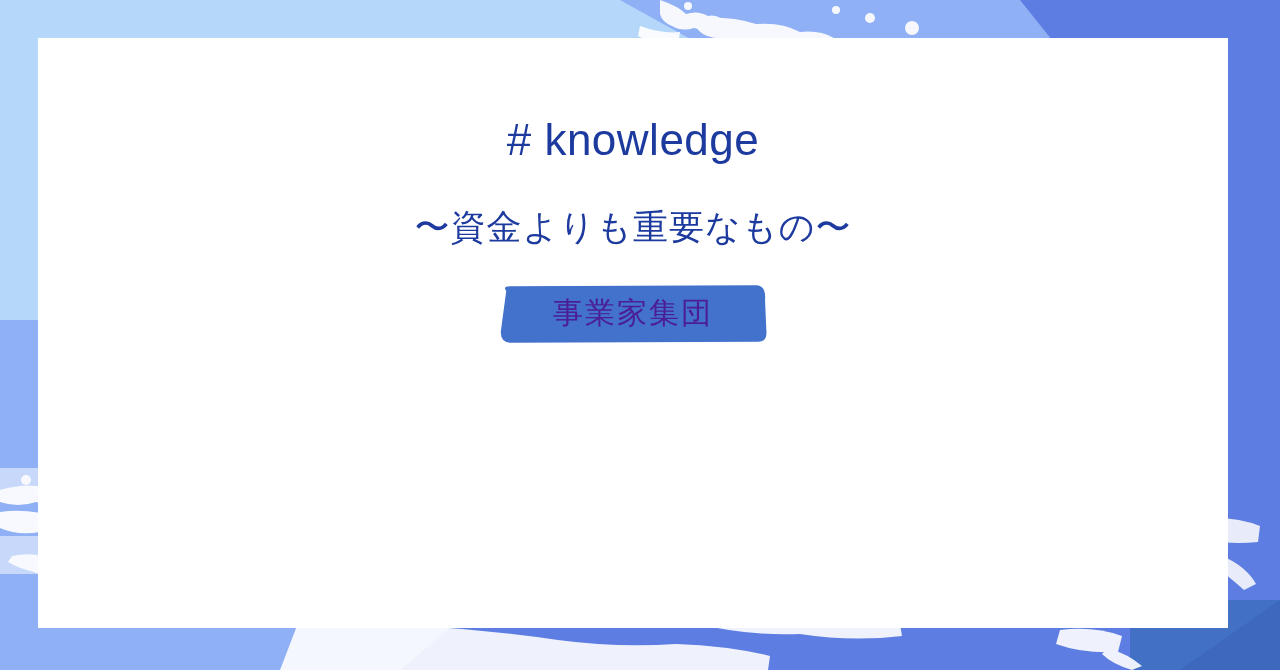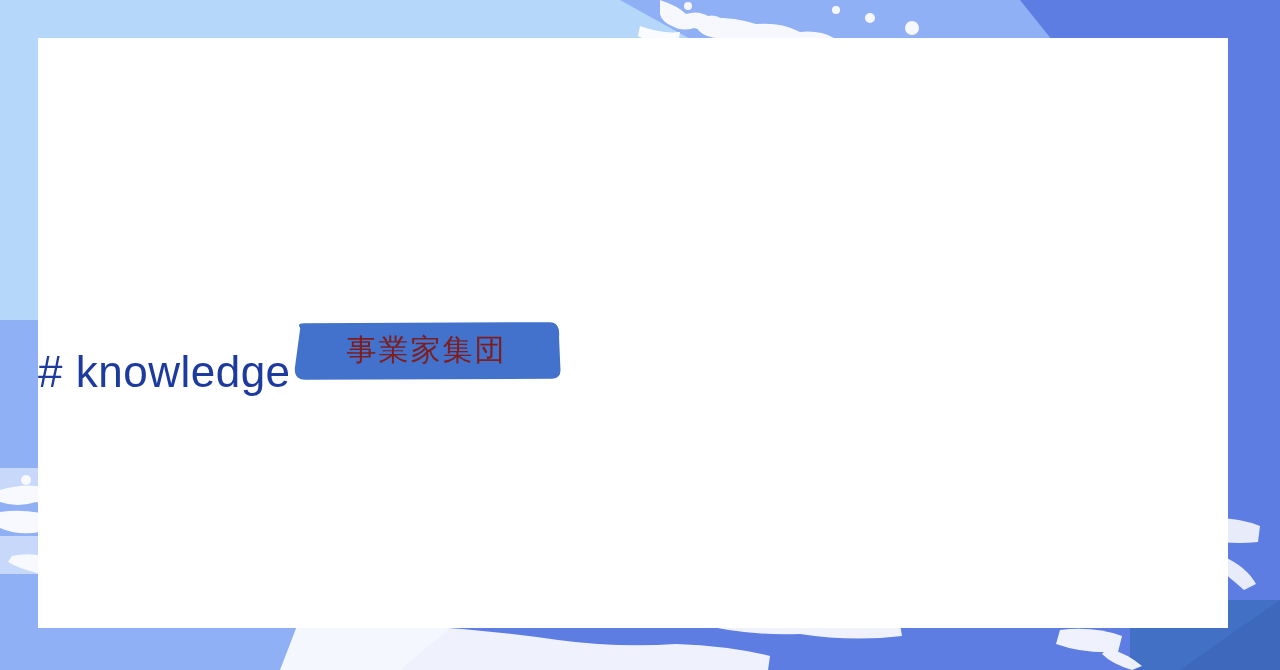--- a/index.html
+++ b/index.html
@@ -31,21 +31,21 @@
 
   
   .card {
     position: absolute;
     left: 38px;
     top: 38px;
     width: 1190px;
     height: 590px;
     background: #ffffff;
     display: flex;
-    flex-direction: row;
+    flex-direction: column;
     align-items: center;
     justify-content: flex-start;
     z-index: 5;
   }
 
   .eyebrow {
     margin-top: 78px;
     font-size: 44px;
     line-height: 1.1;
     font-weight: 400;
@@ -90,21 +90,21 @@
     width: 100%;
     height: 100%;
   }
 
   .badge {
     position: relative;
     display: block;
     padding: 11px 56px 13px 56px;
     font-size: 30px;
     line-height: 1.2;
-    color: #7f1d1d;
+    color: #4c1d95;
     letter-spacing: 2px;
     white-space: nowrap;
     font-family: "DejaVu Sans", "Liberation Sans", sans-serif;
     z-index: 2;
   }
 </style>
 </head>
 <body>
 
 <div id="slide">
@@ -181,20 +181,21 @@
         <path d="M1222,556 q24,10 34,28 l-12,6 q-18,-16 -30,-24 Z"></path>
       </g>
     </g>
   </svg>
 
   <div class="card">
 
     <div class="eyebrow"># knowledge</div>
 
 
+    <div class="subtitle">〜資金よりも重要なもの〜</div>
 
     <div class="badge-wrap">
       <svg class="badge-bg" viewBox="0 0 412 52" preserveAspectRatio="none" xmlns="http://www.w3.org/2000/svg">
         <path d="M14,6 Q8,2 20,2 L392,1 Q408,1 406,14 L408,40 Q410,50 396,50 L22,51 Q4,51 6,40 Z" fill="#4272cb"></path>
       </svg>
       <span class="badge">事業家集団</span>
     </div>
 
   </div>
 </div>

